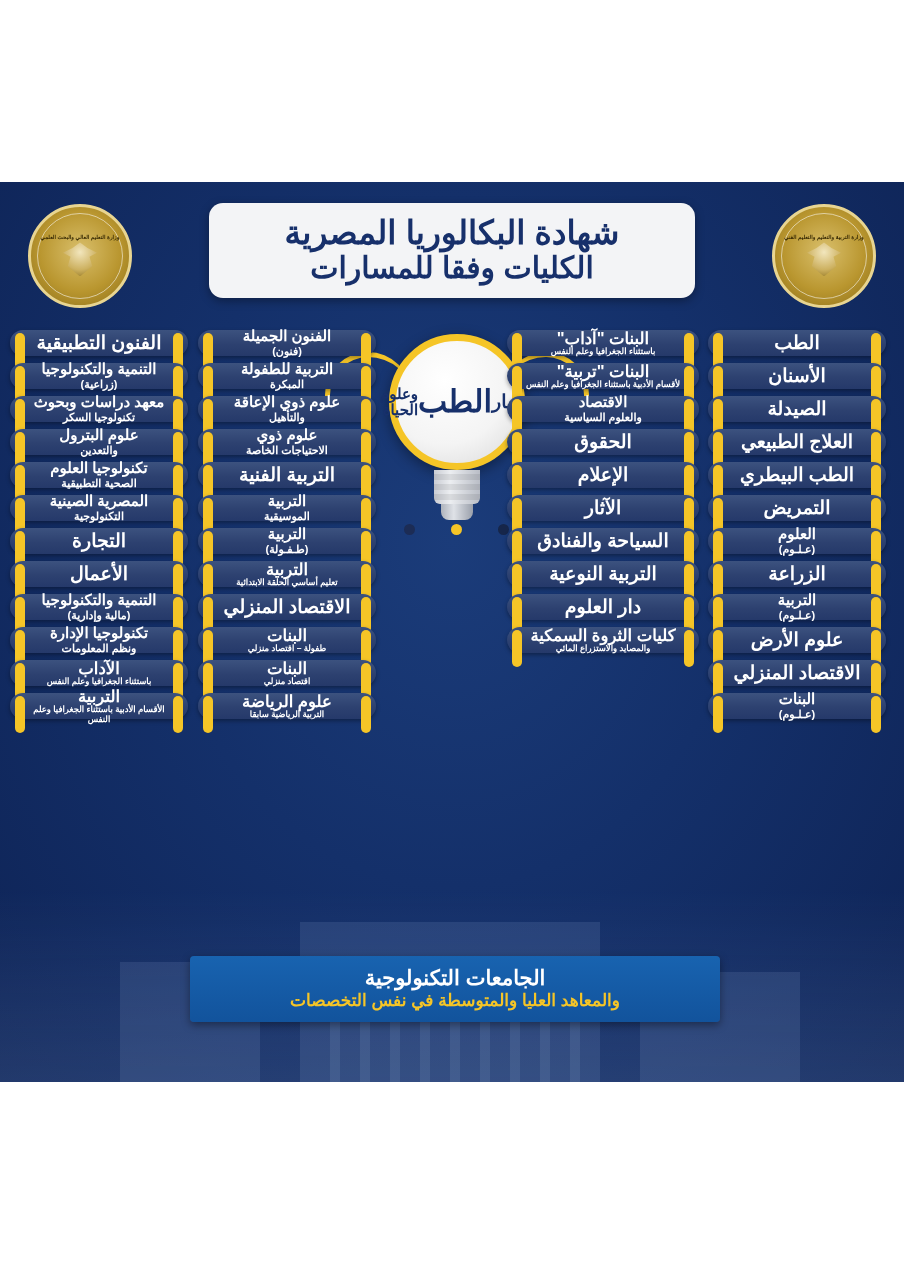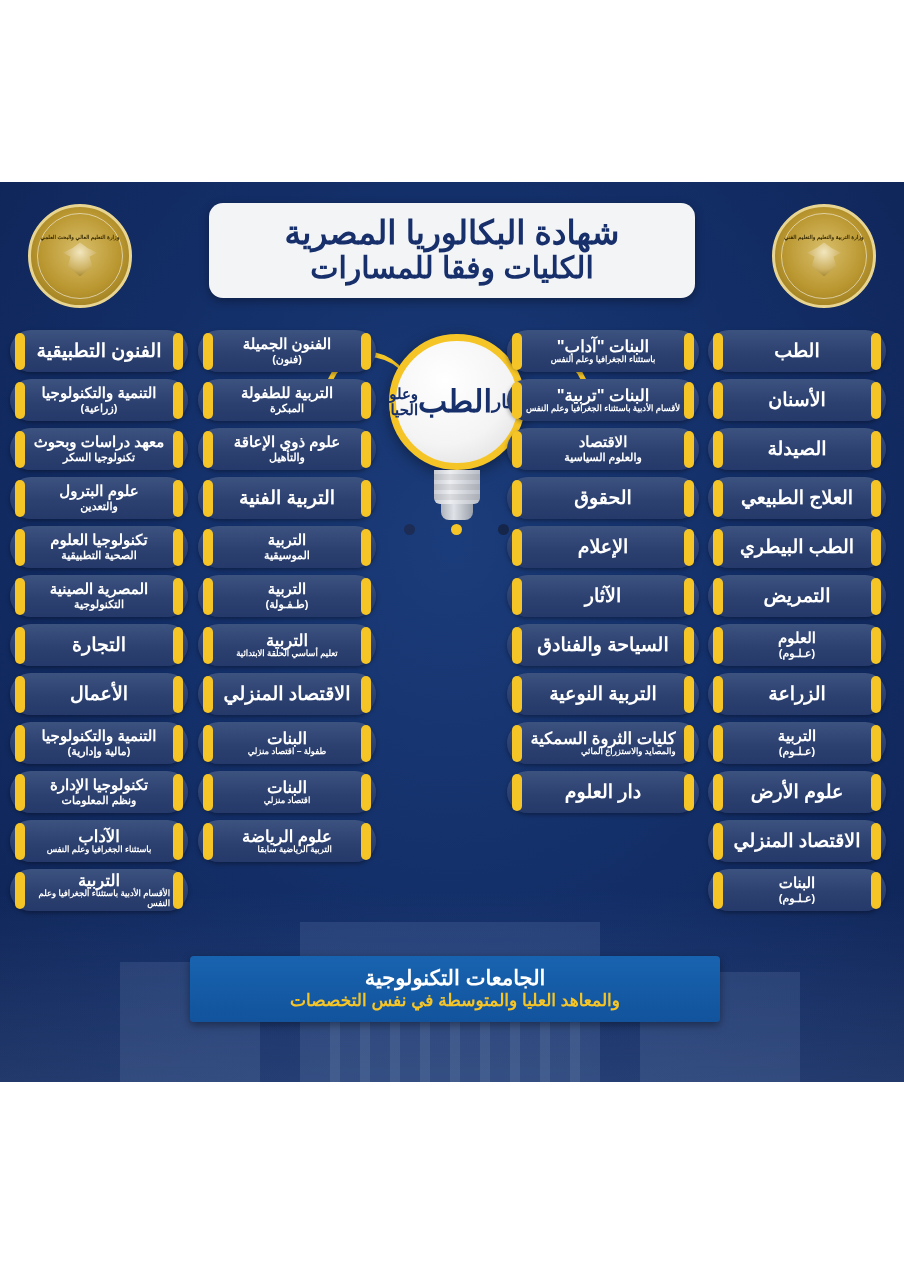--- a/index.html
+++ b/index.html
@@ -66,37 +66,37 @@
     letter-spacing: -0.5px;
   }
   #title-card .l2 {
     font-size: 30px; font-weight: bold; color: #17306b; line-height: 1.12;
   }
 
   
   .col-wrap { position: absolute; top: 148px; }
   .pill {
     position: relative;
-    height: 42px; margin-bottom: 7px;
+    height: 26px; margin-bottom: 7px;
     background: linear-gradient(180deg,#3c527f 0%, #2d4170 55%, #25396a 100%);
     border-radius: 22px;
     display: flex; align-items: center; justify-content: center;
     text-align: center; color: #ffffff;
     padding: 0 18px;
     box-shadow: 0 2px 4px rgba(0,0,0,.35);
   }
   .pill::before, .pill::after {
     content: ""; position: absolute; top: 3px; width: 10px; height: 37px;
     background: #f5c527; border-radius: 6px;
   }
   .pill::before { left: 5px; }
   .pill::after  { right: 5px; }
   .pill .t1 { font-size: 16.5px; font-weight: bold; line-height: 1.12; }
   .pill .t2 { font-size: 11px; font-weight: bold; line-height: 1.12; text-align: center; }
-  .pill .t3 { font-size: 8.5px; font-weight: bold; line-height: 1.15; text-align: right; }
+  .pill .t3 { font-size: 8.5px; font-weight: bold; line-height: 1.15; }
   .pill.big .t1 { font-size: 19px; }
   .pill.two-line .t1 { font-size: 15px; }
 
   
   #col1 { right: 18px; width: 178px; }
   #col2 { right: 205px; width: 192px; }
   #col3 { left: 198px; width: 178px; }
   #col4 { left: 10px; width: 178px; }
 
   
@@ -304,49 +304,55 @@
       <div class="pill big">
         <div>
           <div class="t1">السياحة والفنادق</div>
         </div>
       </div>
       <div class="pill big">
         <div>
           <div class="t1">التربية النوعية</div>
         </div>
       </div>
+      <div class="pill big">
+        <div>
+          <div class="t1">دار العلوم</div>
+        </div>
+      </div>
       <div class="pill">
         <div>
           <div class="t1">كليات الثروة السمكية</div>
           <div class="t3">والمصايد والاستزراع المائي</div>
         </div>
       </div>
-      <div class="pill big">
-        <div>
-          <div class="t1">دار العلوم</div>
-        </div>
-      </div>
     </div>
   <div class="col-wrap" id="col3">
       <div class="pill two-line">
         <div>
           <div class="t1">الفنون الجميلة</div>
           <div class="t2">(فنون)</div>
         </div>
       </div>
       <div class="pill two-line">
         <div>
           <div class="t1">التربية للطفولة</div>
           <div class="t2">المبكرة</div>
         </div>
       </div>
       <div class="pill two-line">
         <div>
           <div class="t1">علوم ذوي الإعاقة</div>
           <div class="t2">والتأهيل</div>
+        </div>
+      </div>
+      <div class="pill two-line">
+        <div>
+          <div class="t1">علوم ذوي</div>
+          <div class="t2">الاحتياجات الخاصة</div>
         </div>
       </div>
       <div class="pill big">
         <div>
           <div class="t1">التربية الفنية</div>
         </div>
       </div>
       <div class="pill two-line">
         <div>
           <div class="t1">التربية</div>

